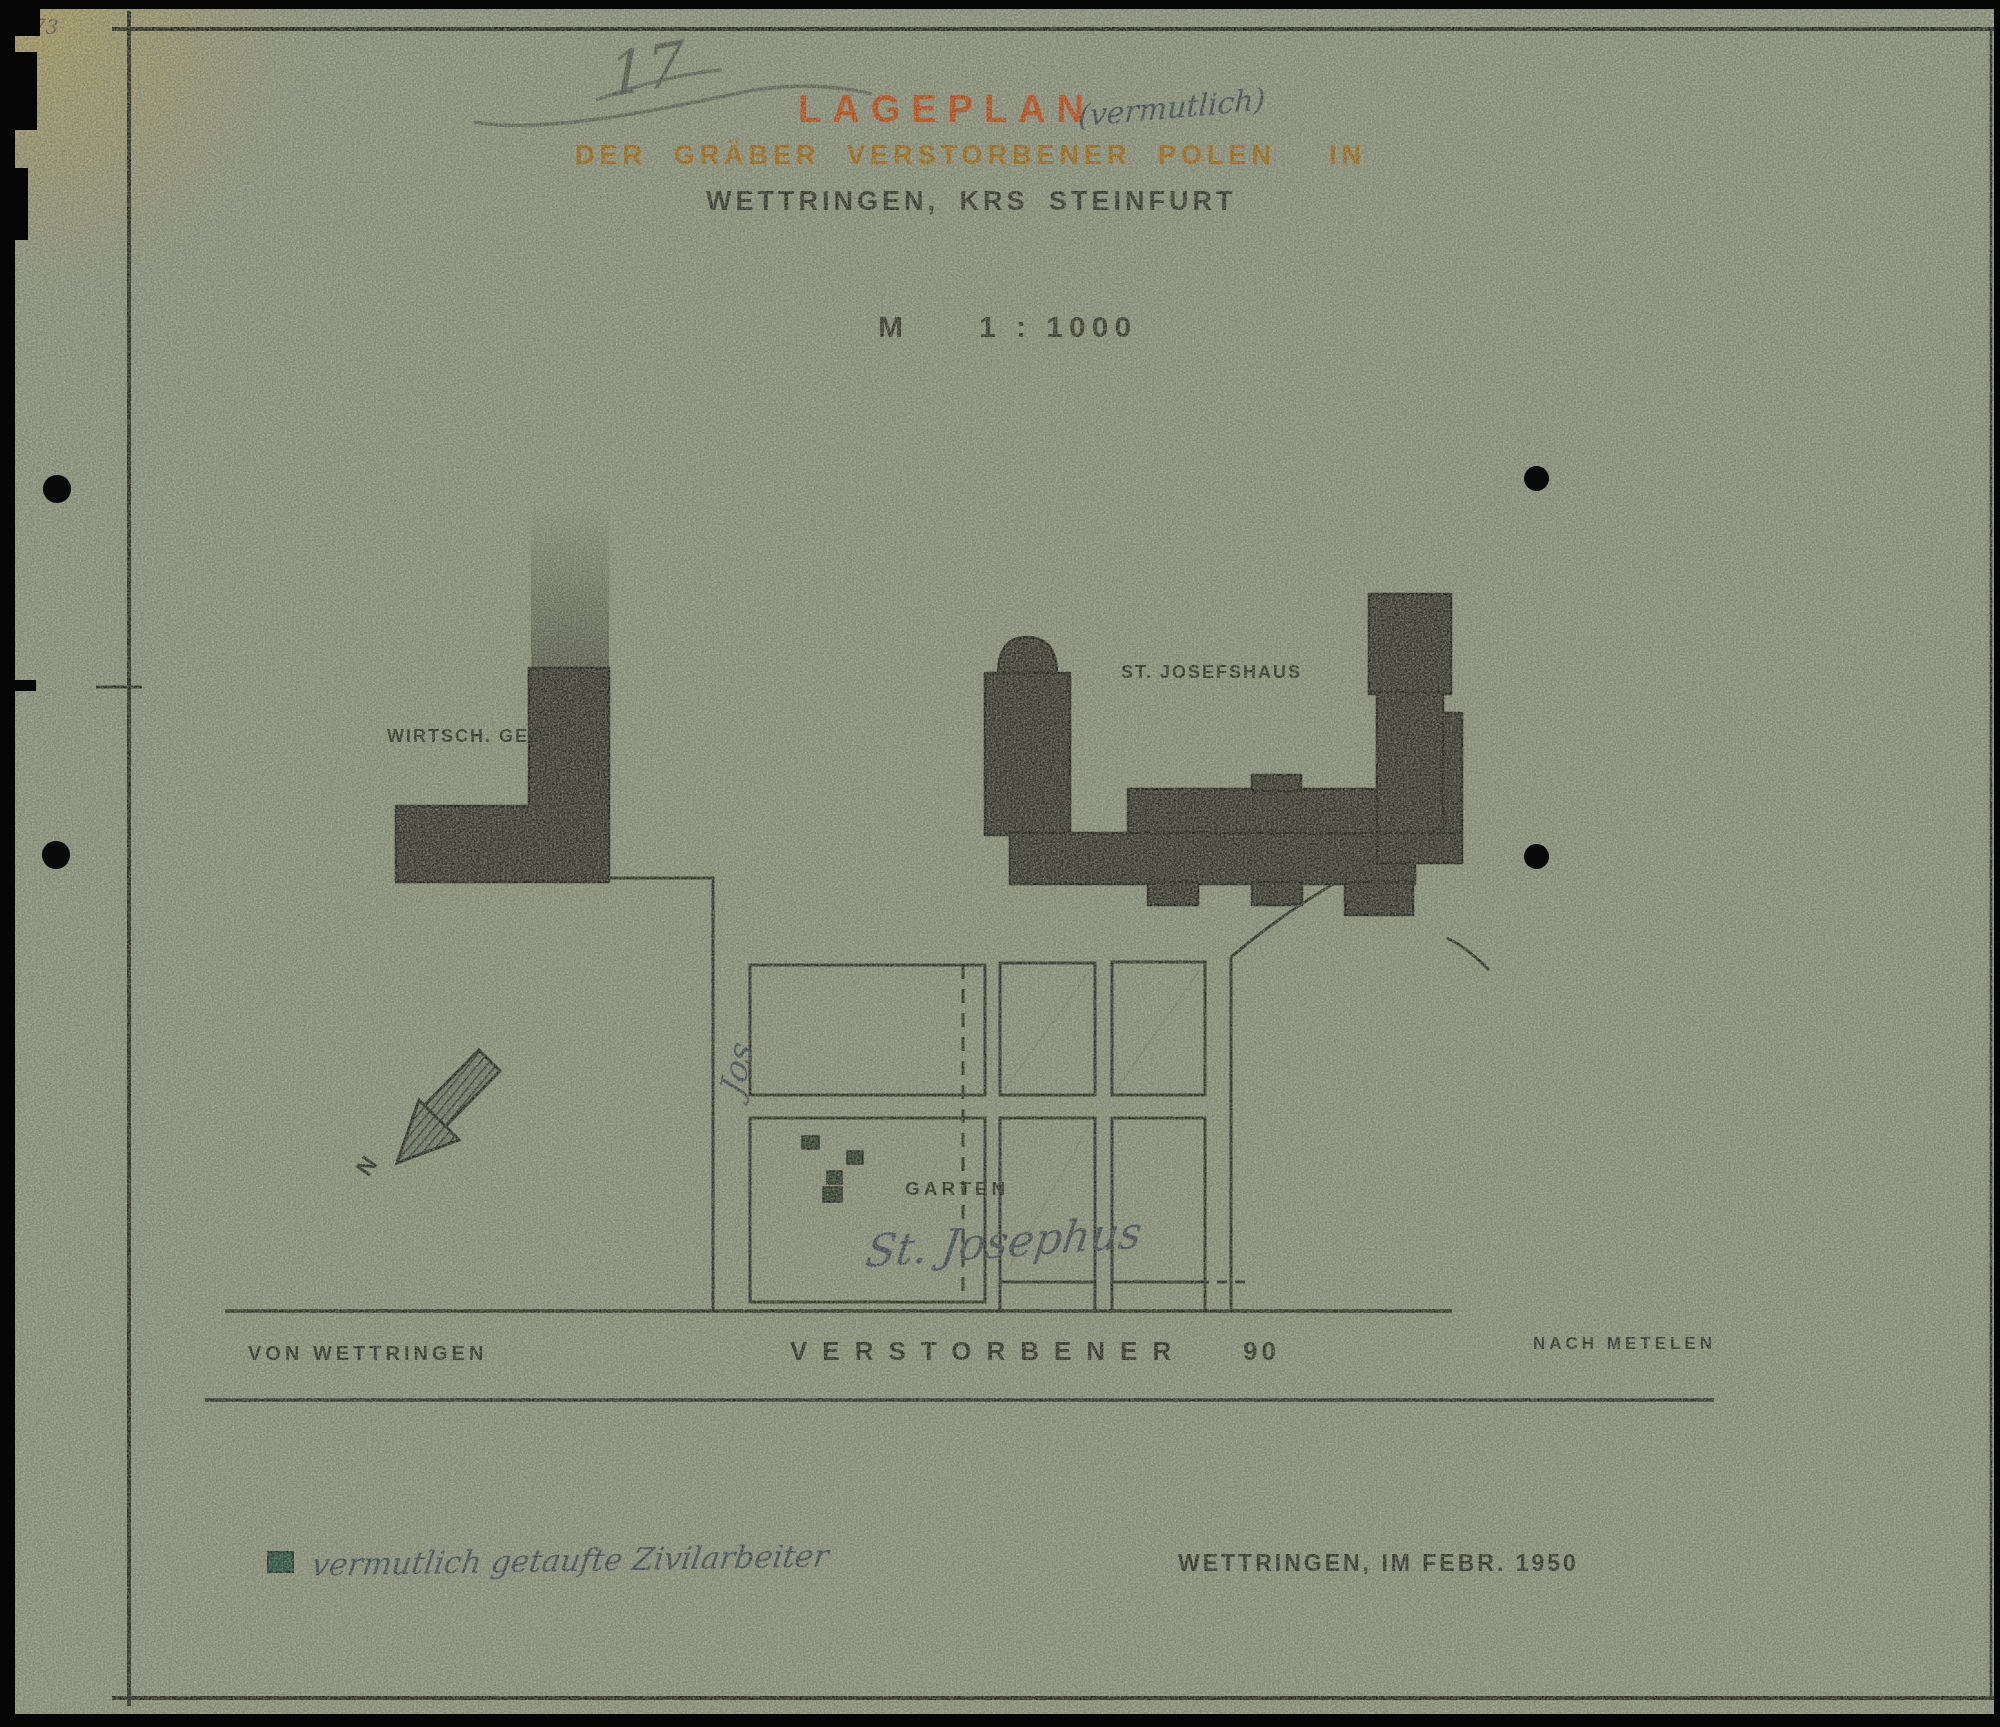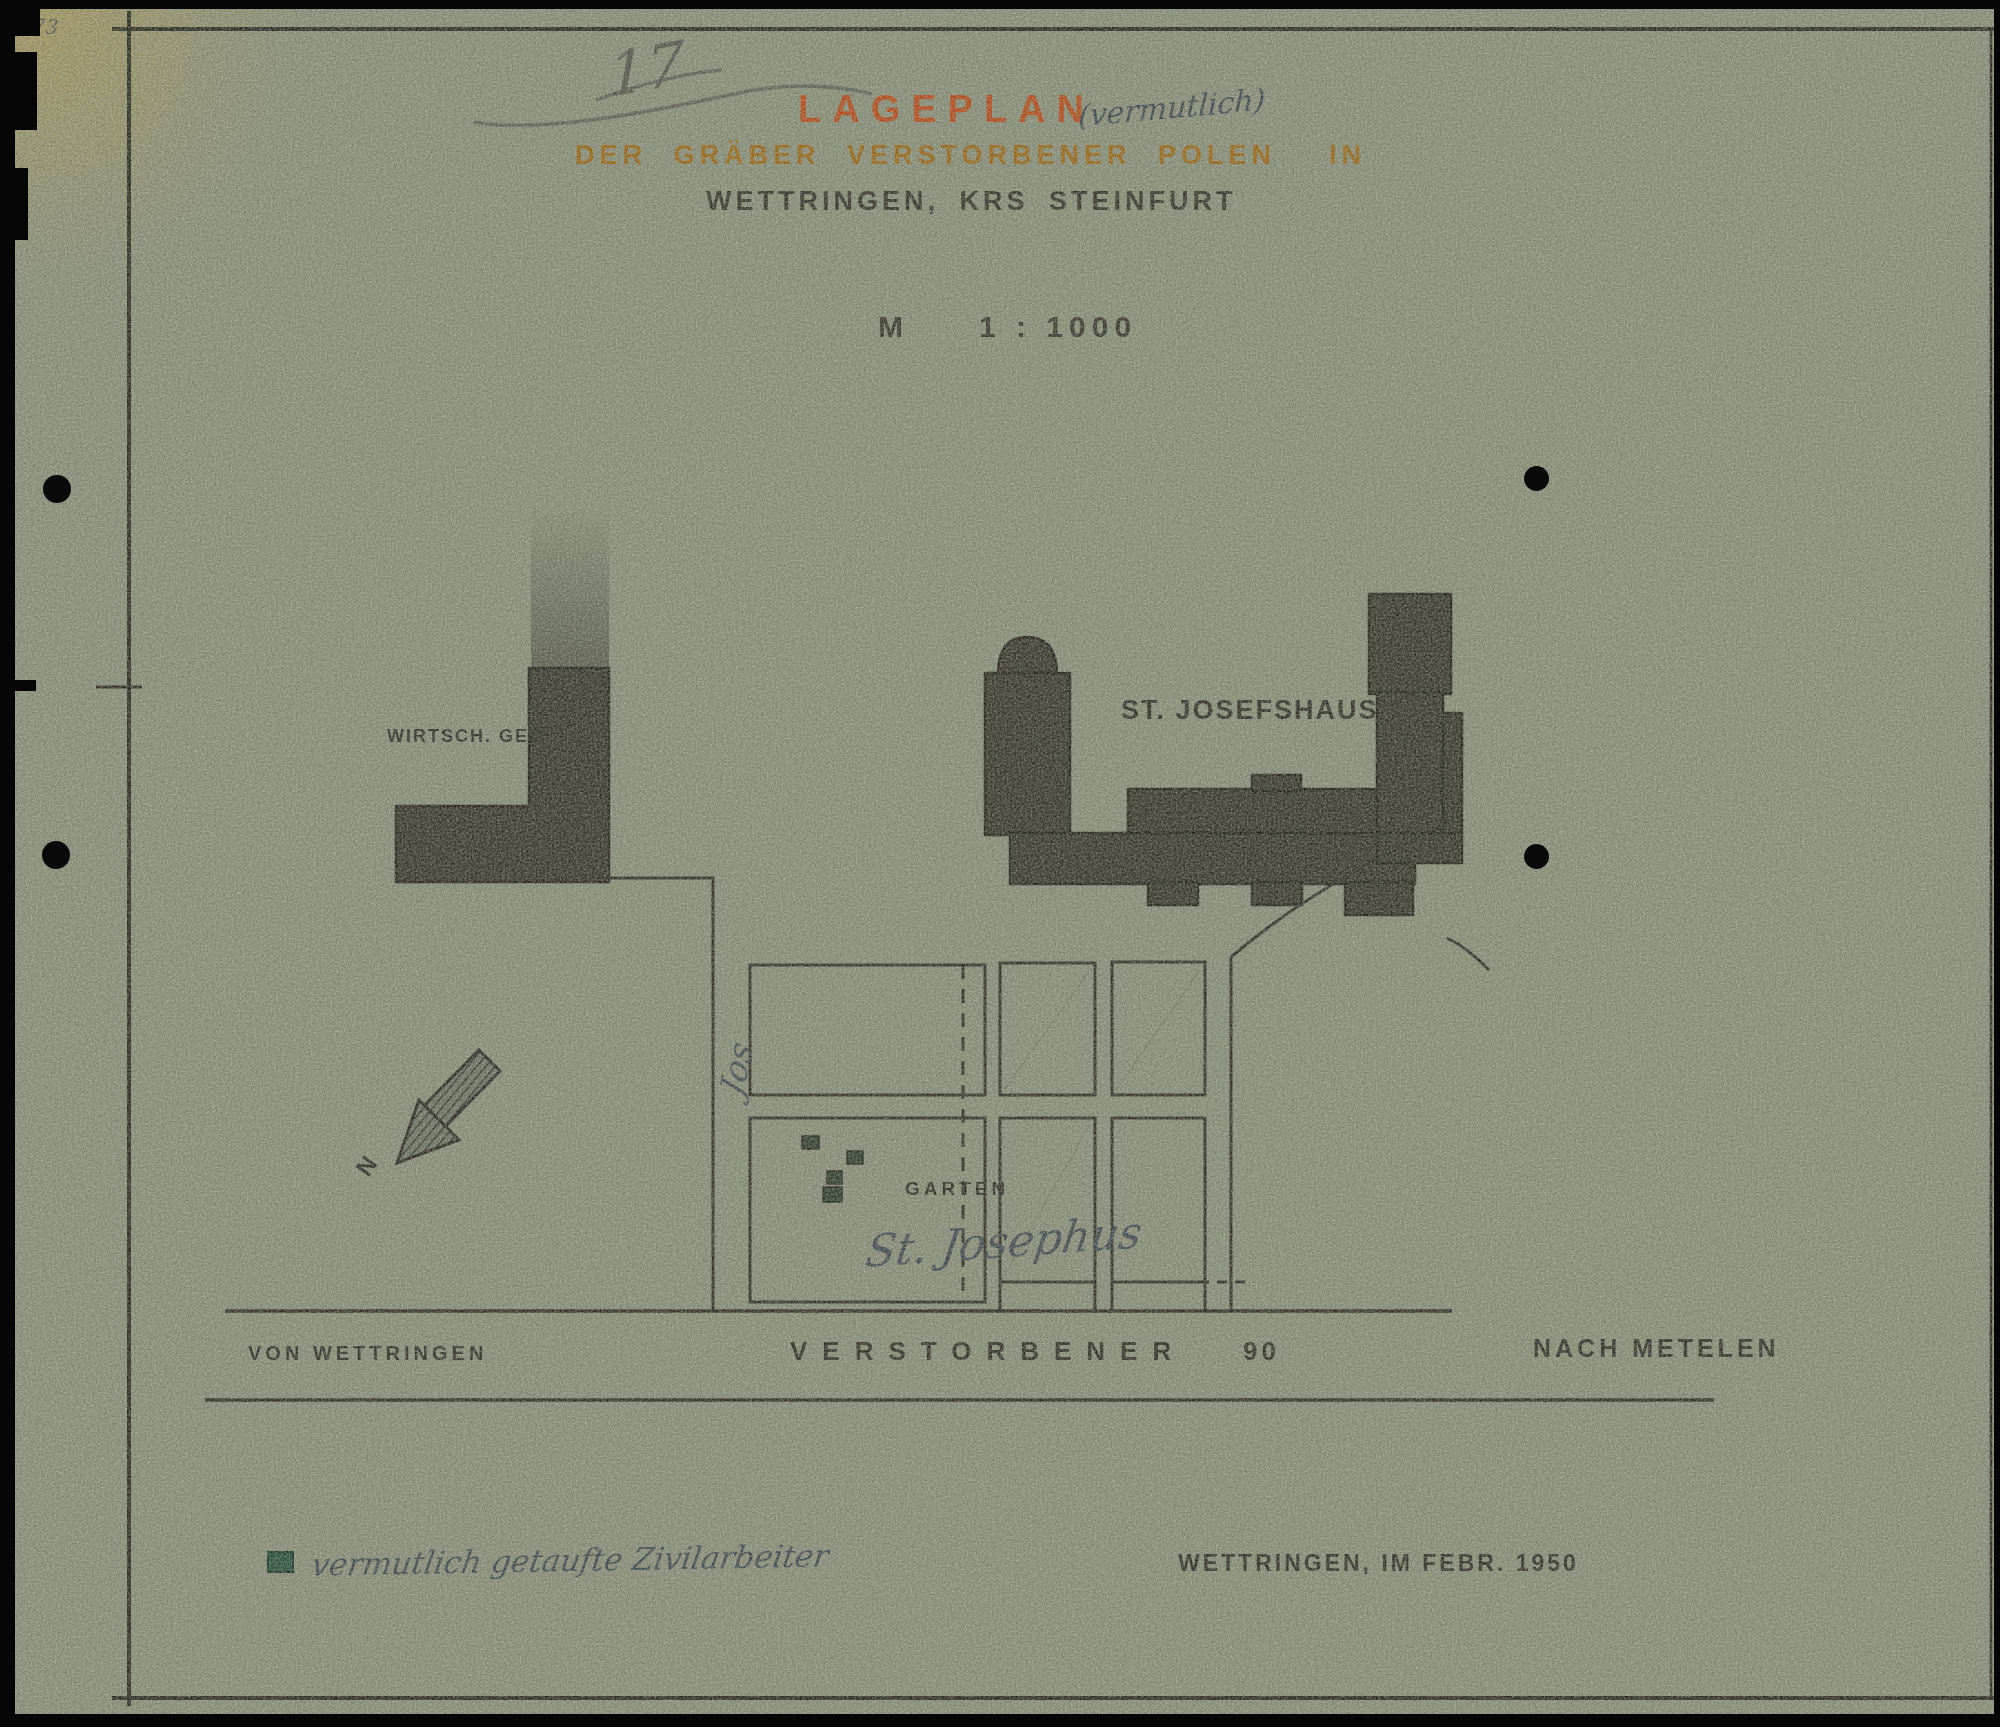--- a/index.html
+++ b/index.html
@@ -134,37 +134,37 @@
     <div class="lbl title-sub" style="left:575px;top:140px;">DER GRÄBER VERSTORBENER POLEN  IN</div>
 
     <div class="lbl title-sub2" style="left:706px;top:186px;">WETTRINGEN, KRS STEINFURT</div>
 
     <div class="lbl scale" style="left:792px;top:276px;">
       <span>M</span><span class="gap"></span><span>1 : 1000</span>
     </div>
 
     <div class="lbl maplbl" style="left:387px;top:726px;font-size:18px;letter-spacing:2px;">WIRTSCH. GEB.</div>
 
-    <div class="lbl maplbl" style="left:1121px;top:662px;font-size:27px;letter-spacing:2px;margin-top:33px;">ST. JOSEFSHAUS</div>
+    <div class="lbl maplbl" style="left:1121px;top:662px;font-size:18px;letter-spacing:2px;">ST. JOSEFSHAUS</div>
 
     <div class="lbl maplbl" style="left:905px;top:1178px;font-size:19px;letter-spacing:4px;">GARTEN</div>
 
     <div class="lbl cursive" style="left:866px;top:1216px;font-size:44px;transform:rotate(-4deg) skewX(-12deg);">St. Josephus</div>
 
     <div class="lbl cursive" style="left:712px;top:1086px;font-size:34px;transform:rotate(-78deg) skewX(-10deg);transform-origin:left top;">Jos</div>
 
     <div class="lbl maplbl" style="left:358px;top:1152px;font-size:24px;transform:rotate(-55deg);">N</div>
 
     <div class="lbl maplbl" style="left:248px;top:1342px;font-size:20px;letter-spacing:4px;">VON WETTRINGEN</div>
 
     <div class="lbl street" style="left:790px;top:1336px;">VERSTORBENER</div>
 
     <div class="lbl streetnum" style="left:1243px;top:1336px;">90</div>
 
-    <div class="lbl maplbl" style="left:1533px;top:1334px;font-size:25px;letter-spacing:4px;">NACH METELEN</div>
+    <div class="lbl maplbl" style="left:1533px;top:1334px;font-size:17px;letter-spacing:4px;">NACH METELEN</div>
 
     <div class="lbl ink-cursive" style="left:312px;top:1542px;font-size:31px;transform:rotate(-1deg) skewX(-10deg);">vermutlich getaufte Zivilarbeiter</div>
 
     <div class="lbl maplbl" style="left:1178px;top:1550px;font-size:23px;letter-spacing:3px;">WETTRINGEN, IM FEBR. 1950</div>
   </div>
 
   <svg class="noise" width="2000" height="1727" viewBox="0 0 2000 1727">
     <defs>
       <filter id="grainDark" x="0" y="0" width="100%" height="100%">
         <feTurbulence type="fractalNoise" baseFrequency="0.42" numOctaves="3" seed="11" stitchTiles="stitch"></feTurbulence>

